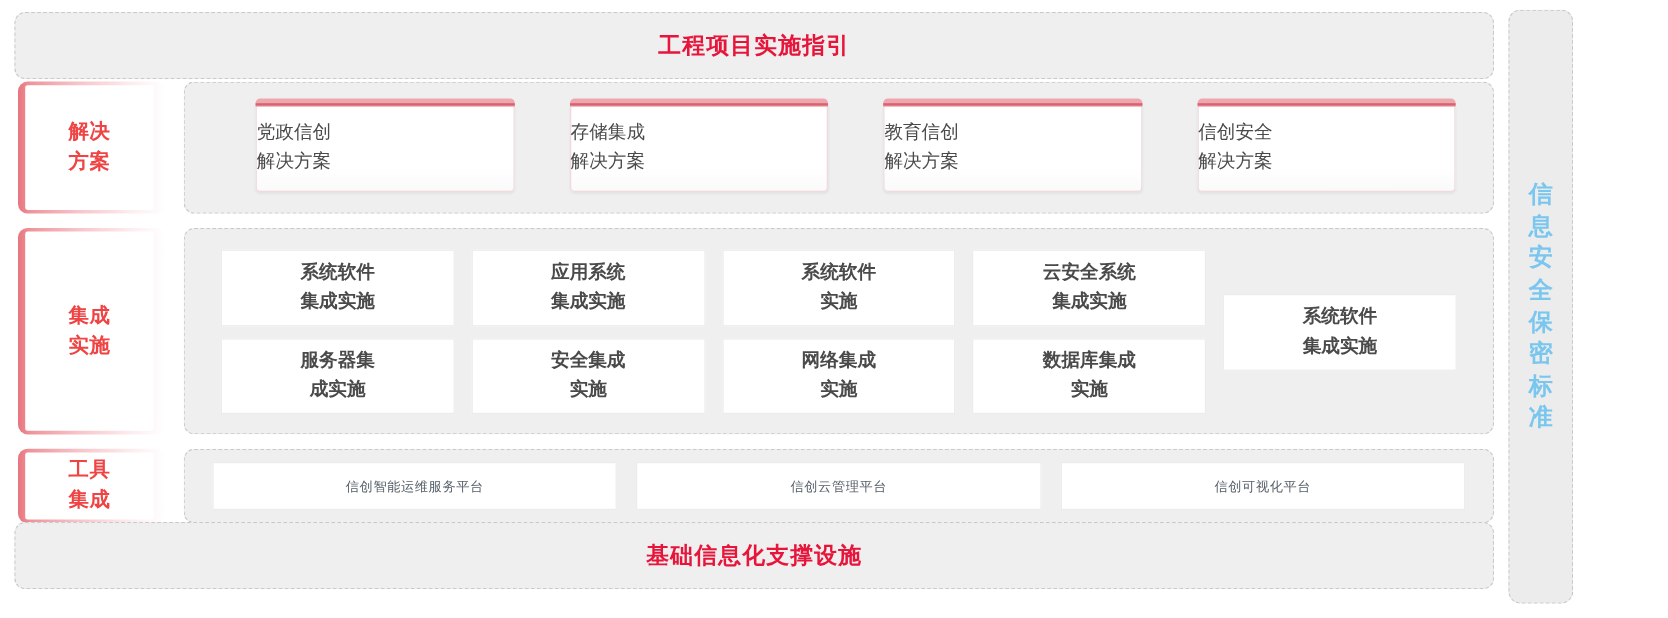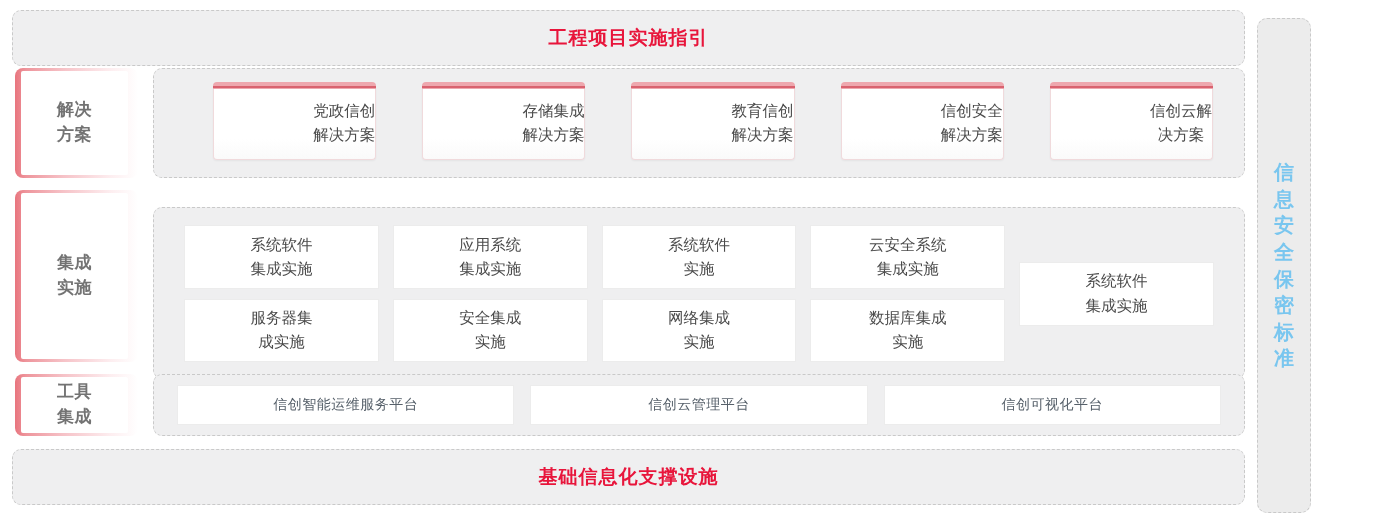--- a/index.html
+++ b/index.html
@@ -39,21 +39,21 @@
     align-items: center;
     justify-content: center;
   }
   .banner-text {
     color: #e8153b;
     font-size: 19px;
     font-weight: bold;
     letter-spacing: 1px;
   }
   #header-banner { top: 10px; }
-  #footer-banner { top: 449px; }
+  #footer-banner { top: 435px; }
 
   
   .side-label {
     position: absolute;
     left: 15px;
     width: 123px;
     border-radius: 8px;
     background: linear-gradient(to right, #e8757e 0%, #ee959c 9%, #f6c3c8 40%, #fdeef0 78%, #ffffff 100%);
     box-sizing: border-box;
   }
@@ -63,40 +63,40 @@
     top: 3px;
     right: 10px;
     bottom: 3px;
     background: #ffffff;
     border-radius: 2px;
     display: flex;
     align-items: center;
     justify-content: center;
   }
   .side-label-text {
-    color: #737373;
+    color: #ef4444;
     font-size: 17px;
     font-weight: bold;
     line-height: 1.45;
     text-align: center;
     letter-spacing: 0.5px;
   }
 
   #side-label-solution  { top: 68px;  height: 110px; }
   #side-label-integration { top: 190px; height: 172px; }
   #side-label-tools     { top: 374px; height: 62px; }
 
   
   .row-panel {
     left: 153px;
     width: 1092px;
     box-sizing: border-box;
   }
   #row-solution    { top: 68px;  height: 110px; }
-  #row-integration { top: 207px; height: 172px; }
+  #row-integration { top: 190px; height: 172px; font-weight: bold; }
   #row-tools       { top: 374px; height: 62px; }
 
   
   .solution-grid {
     position: absolute;
     left: 31px;
     right: 31px;
     top: 18px;
     bottom: 17px;
     display: flex;
@@ -104,21 +104,21 @@
   }
   .solution-card {
     position: relative;
     flex: 1 1 0;
     background: linear-gradient(to bottom, #ffffff 0%, #ffffff 72%, #fafafa 100%);
     border: 1px solid #f0dadc;
     border-top: none;
     border-radius: 2px 2px 4px 4px;
     display: flex;
     align-items: center;
-    justify-content: flex-end;
+    justify-content: flex-start;
     box-shadow: 0 1px 2px rgba(0,0,0,0.05);
     box-sizing: border-box;
     margin-left: 28px;
   }
   .solution-card::before {
     content: "";
     position: absolute;
     left: -1px;
     right: -1px;
     top: -5px;
@@ -191,28 +191,28 @@
     flex: 1 1 0;
     background: #ffffff;
     border: 1px solid #ececec;
     display: flex;
     align-items: center;
     justify-content: center;
     box-sizing: border-box;
   }
   .tool-text {
     color: #56606a;
-    font-size: 14px;
+    font-size: 11px;
     letter-spacing: 0.5px;
   }
 
   
   .vcol {
     position: absolute;
-    top: 18px;
+    top: 8px;
     height: 495px;
     width: 54px;
     background: #ececec;
     border: 1px dashed #c9c9c9;
     border-radius: 10px;
     box-sizing: border-box;
     display: flex;
     align-items: center;
     justify-content: center;
   }
@@ -271,26 +271,20 @@
         </div>
       </div>
 
       <div class="solution-card">
         <div class="card-text">
           <div>信创安全</div>
           <div>解决方案</div>
         </div>
       </div>
 
-      <div class="solution-card">
-        <div class="card-text">
-          <div>信创云解</div>
-          <div>决方案</div>
-        </div>
-      </div>
 
     </div>
   </div>
 
   <div class="side-label" id="side-label-integration">
     <div class="side-label-inner">
       <div class="side-label-text">
         <div>集成</div>
         <div>实施</div>
       </div>

